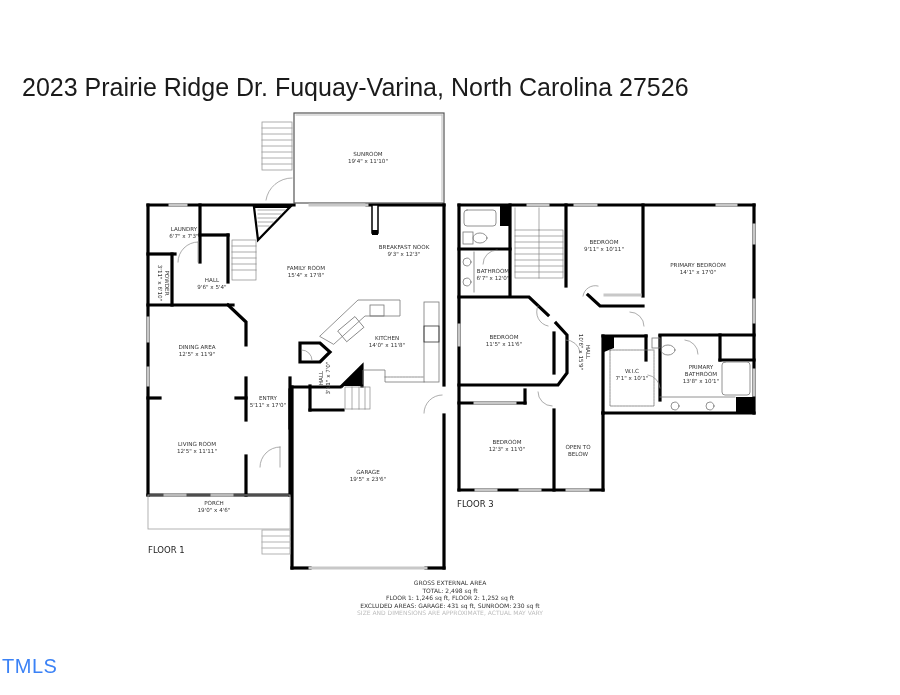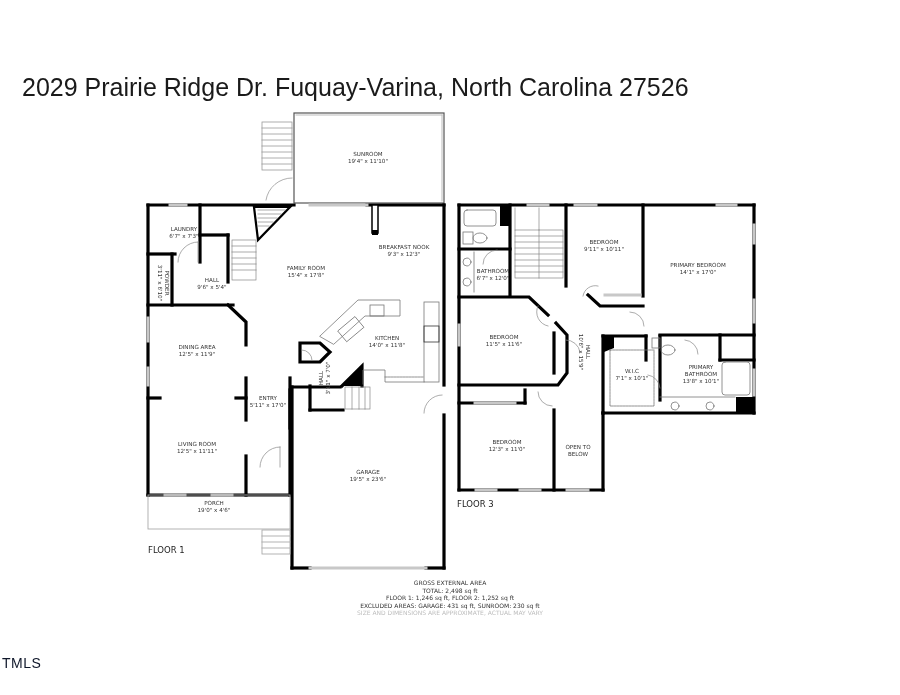--- a/index.html
+++ b/index.html
@@ -3,26 +3,26 @@
 <meta charset="utf-8">
 <style>
   html, body { margin:0; padding:0; background:#ffffff; }
   body { width:900px; height:695px; position:relative; overflow:hidden; font-family:"DejaVu Sans", sans-serif; color:#222; }
   .title { position:absolute; left:22px; top:73px; font-size:25px; font-family:"Liberation Sans", sans-serif; color:#1a1a1a; letter-spacing:0px; white-space:nowrap; }
   svg.plan { position:absolute; left:0; top:0; width:900px; height:695px; }
   .rlabel { font-family:"DejaVu Sans", sans-serif; font-size:5.6px; fill:#333; text-anchor:middle; }
   .flabel { font-family:"DejaVu Sans", sans-serif; font-size:8.5px; fill:#222; }
   .area { position:absolute; left:300px; top:579px; width:300px; text-align:center; font-size:6px; line-height:7.6px; color:#333; font-family:"DejaVu Sans", sans-serif; }
   .area .muted { color:#bdbdbd; }
-  .mls { position:absolute; left:2px; top:655px; font-size:14px; font-family:"Liberation Sans", sans-serif; color:#0f172a; letter-spacing:0.5px; }
+  .mls { position:absolute; left:2px; top:655px; font-size:20px; font-family:"Liberation Sans", sans-serif; color:#3b82f6; letter-spacing:0.5px; }
 </style>
 </head>
 <body>
 
-<div class="title">2029 Prairie Ridge Dr. Fuquay-Varina, North Carolina 27526</div>
+<div class="title">2023 Prairie Ridge Dr. Fuquay-Varina, North Carolina 27526</div>
 
 <svg class="plan" viewBox="0 0 900 695" xmlns="http://www.w3.org/2000/svg">
 
   <g fill="none" stroke-linecap="square">
 
     <g stroke="#555" stroke-width="1.2">
       <rect x="294" y="113" width="150" height="90" fill="#fff"></rect>
       <line x1="296" y1="115" x2="442" y2="115" stroke="#bbb" stroke-width="1"></line>
       <line x1="442" y1="115" x2="442" y2="201" stroke="#bbb" stroke-width="1"></line>
     </g>

